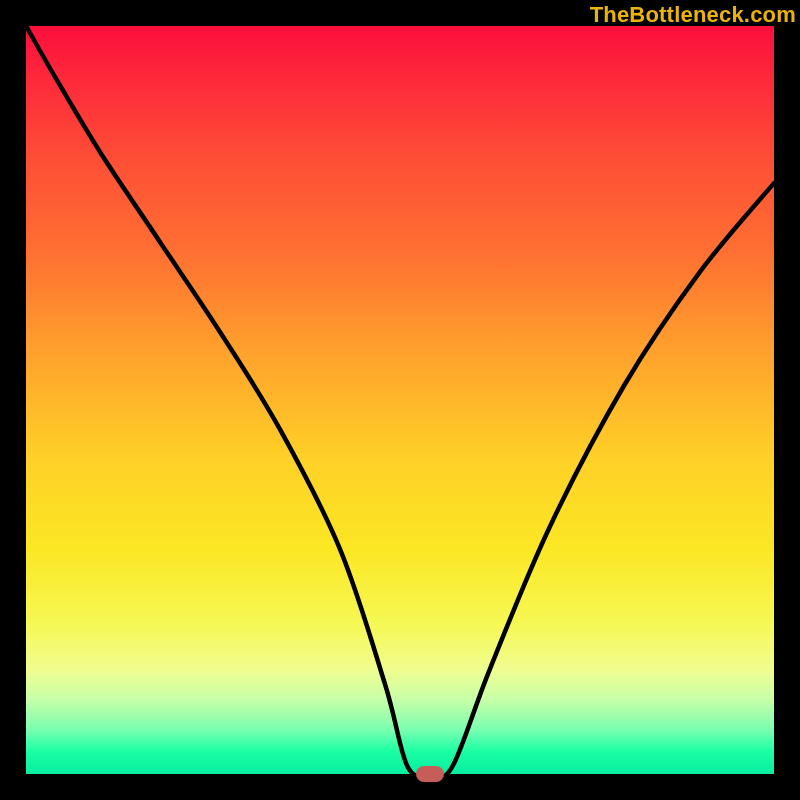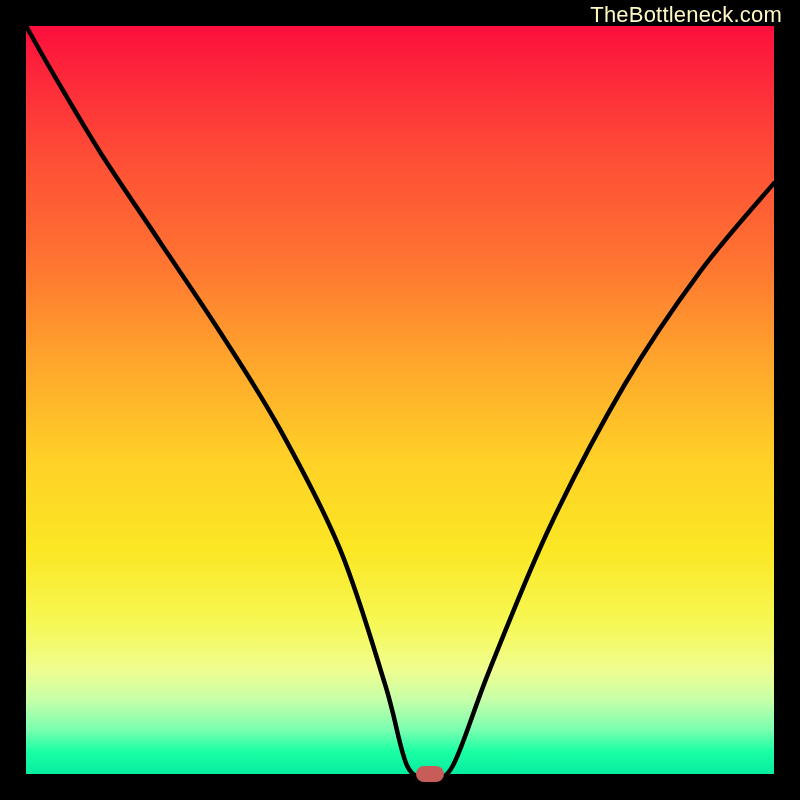--- a/index.html
+++ b/index.html
@@ -13,24 +13,24 @@
   }
   .frame {
     position: relative;
     width: 800px;
     height: 800px;
     background: #000;
   }
   .watermark {
     position: absolute;
     top: 2px;
-    right: 18px;
-    color: #fef9c3;
+    right: 4px;
+    color: #eab308;
     font-size: 22px;
-    font-weight: 400;
+    font-weight: 700;
     letter-spacing: 0.2px;
     z-index: 5;
   }
   .plot {
     position: absolute;
     left: 26px;
     top: 26px;
     width: 748px;
     height: 748px;
     

